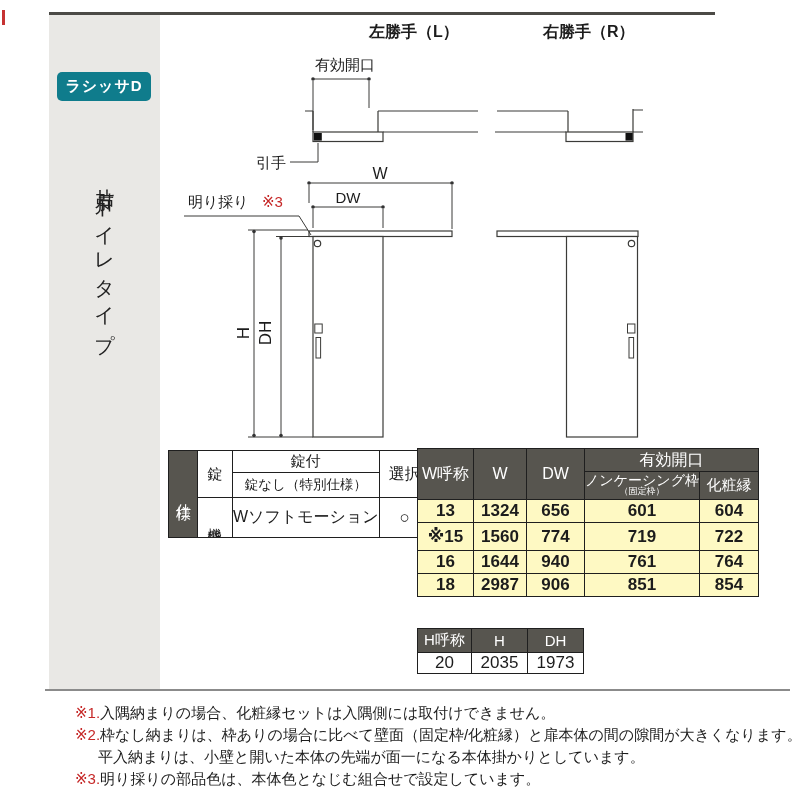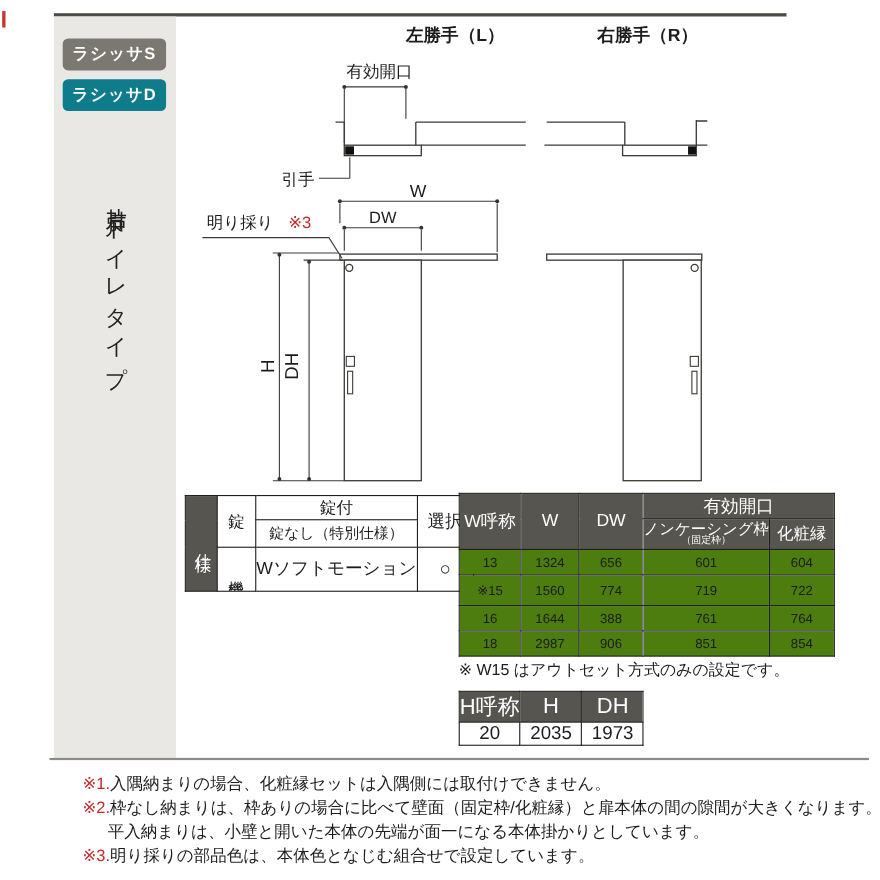--- a/index.html
+++ b/index.html
@@ -25,45 +25,44 @@
   table{border-collapse:collapse;table-layout:fixed;}
   td,th{border:1px solid #1f1f1f;padding:0;text-align:center;vertical-align:middle;
         font-weight:normal;overflow:hidden;white-space:nowrap;}
   .hdr{background:#57554f;color:#ffffff;}
   .spec-table{left:168px;top:450px;}
   .spec-table td{font-size:15px;color:#1c1c1c;background:#fff;}
   .spec-table td.hdr{background:#57554f;color:#fff;}
   .vcell{writing-mode:vertical-rl;text-orientation:upright;letter-spacing:2px;margin:0 auto;}
   .size-table{left:417px;top:448px;}
   .size-table th{font-size:16px;}
-  .size-table td{font-size:12px;background:#4d7c0f;}
+  .size-table td{font-size:17px;background:#fef9c3;font-weight:bold;}
   .sub1{display:block;font-size:14px;line-height:11px;}
   .sub2{display:block;font-size:9px;line-height:10px;}
   .tbl-note{left:417px;top:600px;font-size:14.5px;color:#1c1c1c;white-space:nowrap;}
   .h-table{left:417px;top:628px;}
-  .h-table th{font-size:20px;}
+  .h-table th{font-size:15px;}
   .h-table td{font-size:17px;background:#fff;}
   
   .sep{left:45px;top:689px;width:745px;height:2px;background:#8b8b8b;}
   .notes{left:75px;top:702px;width:720px;font-size:15px;line-height:22px;color:#1c1c1c;}
   .note-line{white-space:nowrap;}
   .note-line .mk{color:#c62828;}
   .note-line.indent{padding-left:23px;}
   svg text{font-family:"Liberation Sans","DejaVu Sans",sans-serif;}
 </style>
 </head>
 <body>
 
 <div class="page">
 
   <div class="abs topline"></div>
   <div class="abs redtick"></div>
 
   <div class="abs sidebar">
-    <div class="abs badge badge-s">ラシッサS</div>
     <div class="abs badge badge-d">ラシッサD</div>
     <div class="abs vtitle">片引戸トイレタイプ</div>
   </div>
 
   <div class="abs plan-title" style="left:353px;top:22px;margin-left:16px;">左勝手（L）</div>
   <div class="abs plan-title" style="left:543px;top:22px;">右勝手（R）</div>
 
   <svg class="abs" style="left:0;top:0;" width="800" height="800" viewBox="0 0 800 800">
     <g stroke="#3b3b38" stroke-width="1.2" fill="none">
 
@@ -189,35 +188,34 @@
       <tr style="height:28px;">
         <td>※15</td>
         <td>1560</td>
         <td>774</td>
         <td>719</td>
         <td>722</td>
       </tr>
       <tr style="height:23px;">
         <td>16</td>
         <td>1644</td>
-        <td>388</td>
+        <td>940</td>
         <td>761</td>
         <td>764</td>
       </tr>
       <tr style="height:23px;">
         <td>18</td>
         <td>2987</td>
         <td>906</td>
         <td>851</td>
         <td>854</td>
       </tr>
     </tbody>
   </table>
 
-  <div class="abs tbl-note">※ W15 はアウトセット方式のみの設定です。</div>
 
   <table class="abs h-table">
     <thead>
       <tr style="height:24px;">
         <th class="hdr" style="width:53px;">H呼称</th>
         <th class="hdr" style="width:55px;">H</th>
         <th class="hdr" style="width:55px;">DH</th>
       </tr>
     </thead>
     <tbody>

